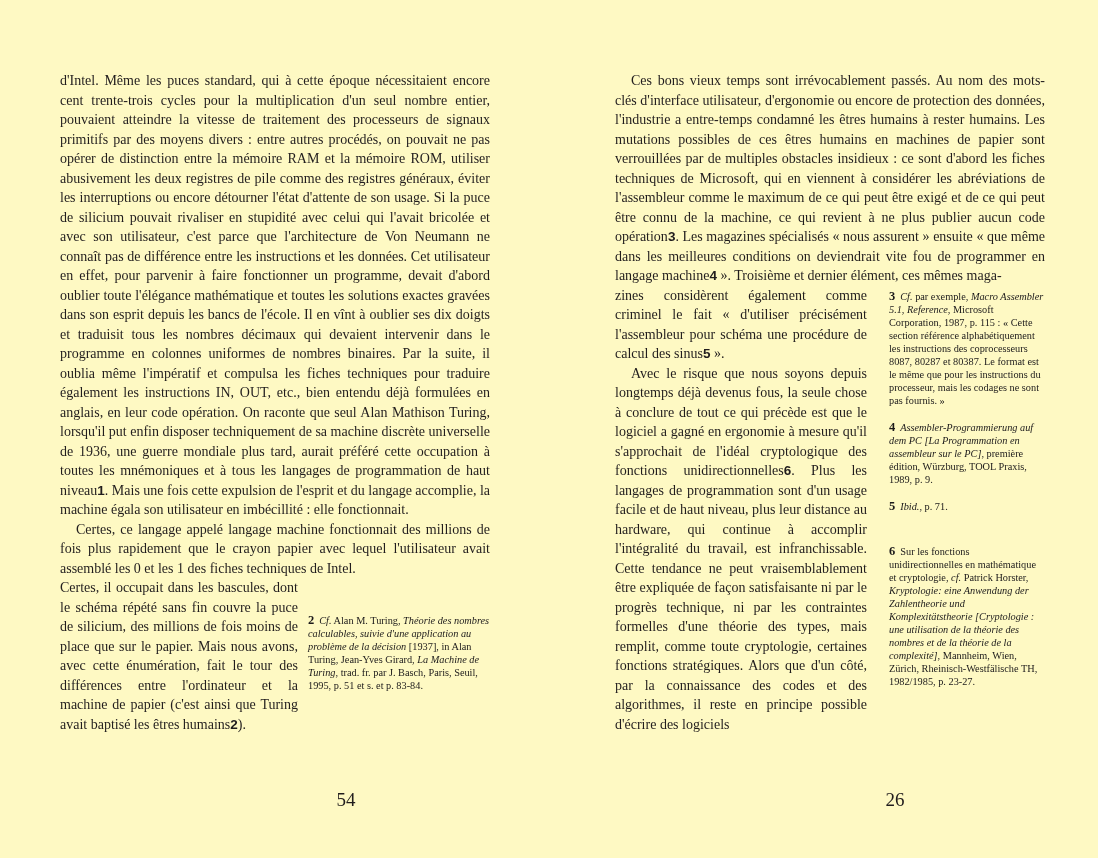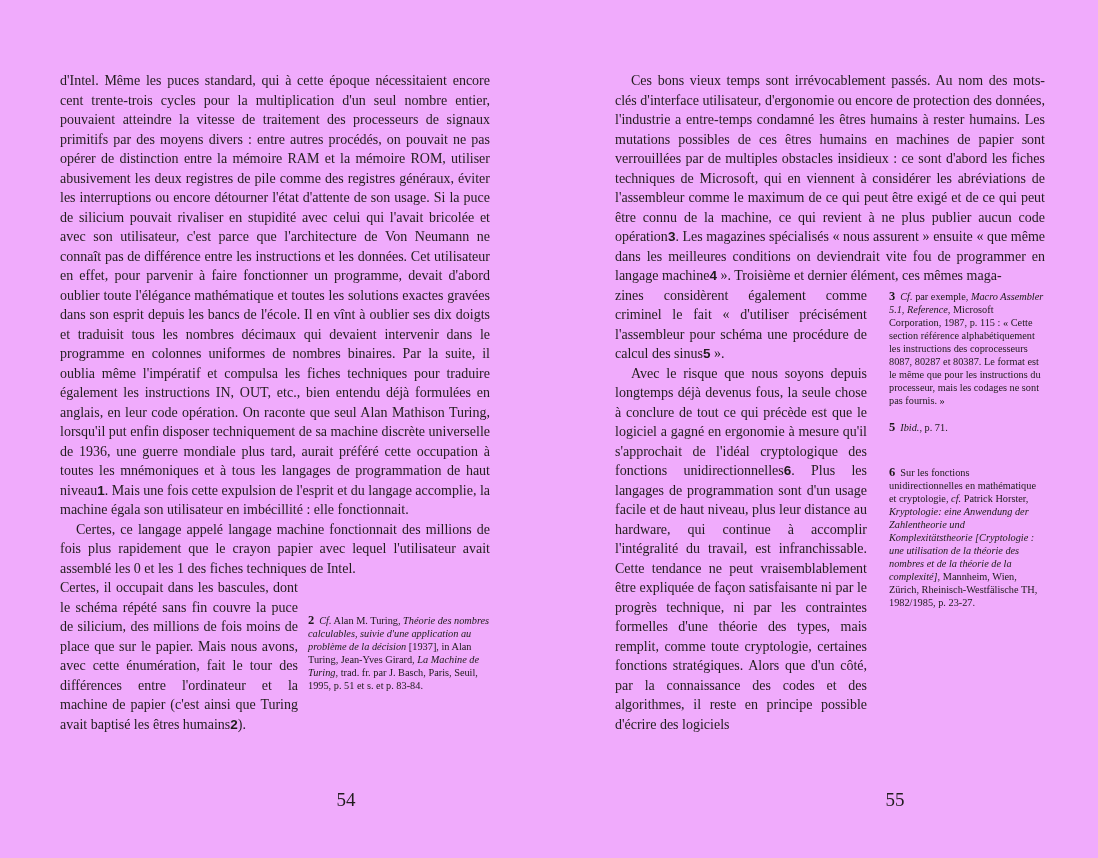--- a/index.html
+++ b/index.html
@@ -3,21 +3,21 @@
 <meta charset="utf-8">
 <style>
   * { margin: 0; padding: 0; box-sizing: border-box; }
   html, body { background: #ffffff; }
   body {
     width: 1098px; height: 858px;
     font-family: "Liberation Serif", serif;
     color: #211d1d;
     overflow: hidden;
   }
-  .spread { display: flex; width: 1098px; height: 858px; background: #f0abfc; }
+  .spread { display: flex; width: 1098px; height: 858px; background: #fef9c3; }
   .page { position: relative; width: 549px; height: 858px; }
   .content { position: absolute; top: 71px; width: 430px; }
   .page-left .content { left: 60px; }
   .page-right .content { left: 66px; }
 
   .body-text {
     font-size: 14px;
     line-height: 19.5px;
     text-align: justify;
   }
@@ -86,21 +86,22 @@
   <div class="page page-right">
     <div class="content">
       <p class="body-text indent"><span>Ces bons vieux temps sont irrévocablement passés. Au nom des mots-clés d'interface utilisateur, d'ergonomie ou encore de protection des données, l'industrie a entre-temps condamné les êtres humains à rester humains. Les mutations possibles de ces êtres humains en machines de papier sont verrouillées par de multiples obstacles insidieux : ce sont d'abord les fiches techniques de Microsoft, qui en viennent à considérer les abréviations de l'assembleur comme le maximum de ce qui peut être exigé et de ce qui peut être connu de la machine, ce qui revient à ne plus publier aucun code opération</span><span class="seg-marker">3</span><span>. Les magazines spécialisés « nous assurent » ensuite « que même dans les meilleures conditions on deviendrait vite fou de programmer en langage machine</span><span class="seg-marker">4</span><span> ». Troisième et dernier élément, ces mêmes maga-</span></p>
       <div class="split-row">
         <div class="narrow-col">
           <p class="body-text"><span>zines considèrent également comme criminel le fait « d'utiliser précisément l'assembleur pour schéma une procédure de calcul des sinus</span><span class="seg-marker">5</span><span> ».</span></p>
           <p class="body-text indent"><span>Avec le risque que nous soyons depuis longtemps déjà devenus fous, la seule chose à conclure de tout ce qui précède est que le logiciel a gagné en ergonomie à mesure qu'il s'approchait de l'idéal cryptologique des fonctions unidirectionnelles</span><span class="seg-marker">6</span><span>. Plus les langages de programmation sont d'un usage facile et de haut niveau, plus leur distance au hardware, qui continue à accomplir l'intégralité du travail, est infranchissable. Cette tendance ne peut vraisemblablement être expliquée de façon satisfaisante ni par le progrès technique, ni par les contraintes formelles d'une théorie des types, mais remplit, comme toute cryptologie, certaines fonctions stratégiques. Alors que d'un côté, par la connaissance des codes et des algorithmes, il reste en principe possible d'écrire des logiciels</span></p>
         </div>
         <div class="foot-col">
           <div class="footnote"><span class="seg-num">3</span><span class="seg-italic">Cf.</span><span> par exemple, </span><span class="seg-italic">Macro Assembler 5.1, Reference</span><span>, Microsoft Corporation, 1987, p. 115 : « Cette section référence alphabétiquement les instructions des coprocesseurs 8087, 80287 et 80387. Le format est le même que pour les instructions du processeur, mais les codages ne sont pas fournis. »</span></div>
+          <div class="footnote"><span class="seg-num">4</span><span class="seg-italic">Assembler-Programmierung auf dem PC [La Programmation en assembleur sur le PC]</span><span>, première édition, Würzburg, TOOL Praxis, 1989, p. 9.</span></div>
           <div class="footnote"><span class="seg-num">5</span><span class="seg-italic">Ibid.</span><span>, p. 71.</span></div>
           <div class="footnote"><span class="seg-num">6</span><span>Sur les fonctions unidirectionnelles en mathématique et cryptologie, </span><span class="seg-italic">cf.</span><span> Patrick Horster, </span><span class="seg-italic">Kryptologie: eine Anwendung der Zahlentheorie und Komplexitätstheorie [Cryptologie : une utilisation de la théorie des nombres et de la théorie de la complexité]</span><span>, Mannheim, Wien, Zürich, Rheinisch-Westfälische TH, 1982/1985, p. 23-27.</span></div>
         </div>
       </div>
     </div>
-    <div class="page-number">55</div>
+    <div class="page-number">26</div>
   </div>
 
 </div>
 
 </body></html>

